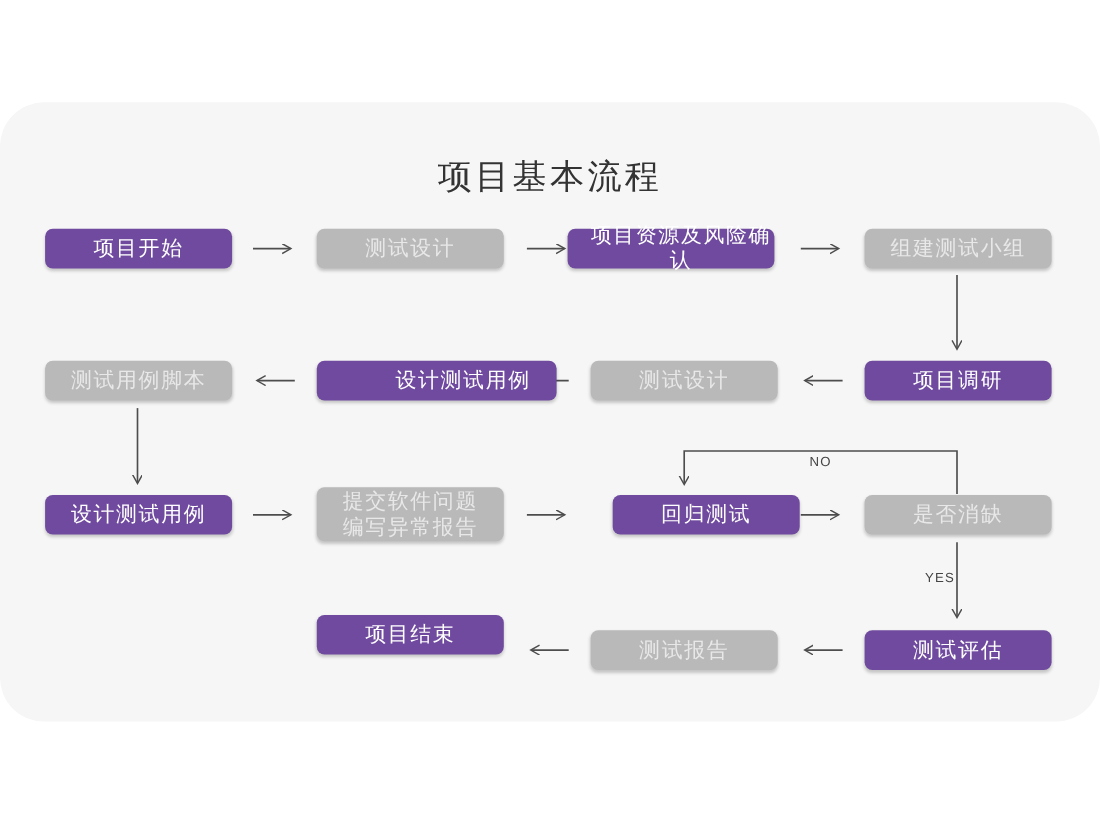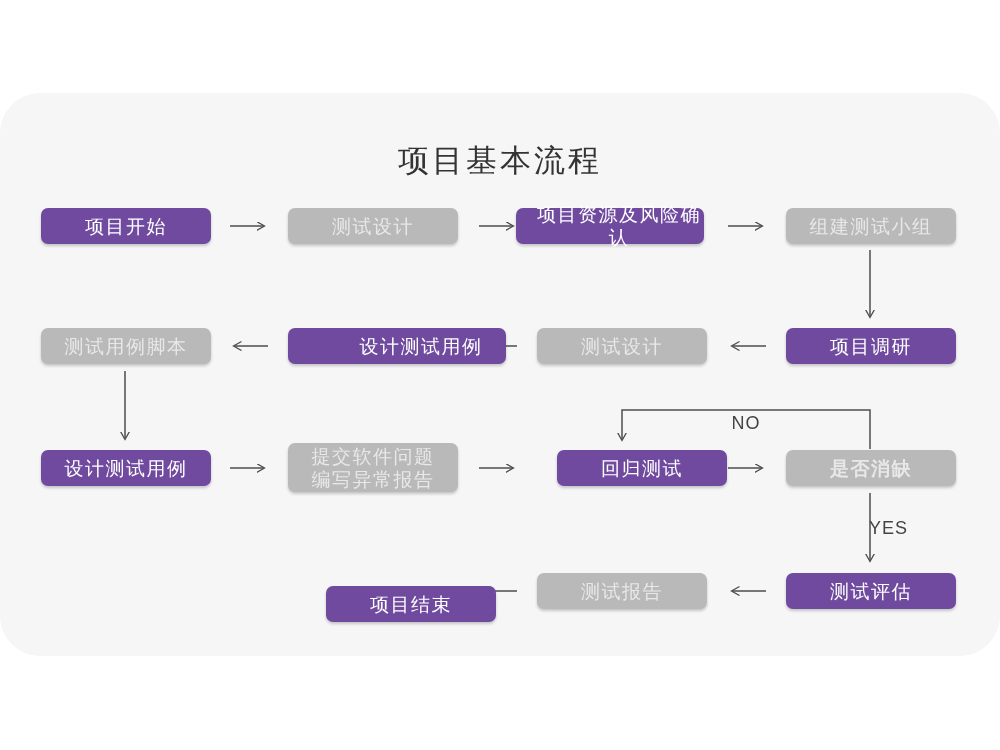--- a/index.html
+++ b/index.html
@@ -26,24 +26,24 @@
     position:absolute;width:170px;height:36px;border-radius:7px;
     display:flex;align-items:center;justify-content:center;
     font-size:19px;letter-spacing:1.5px;text-align:center;
     box-shadow:0 2px 3px rgba(0,0,0,0.2);
   }
   .node.tall{height:49px;}
   .node span{white-space:pre-line;line-height:23px;}
   .node.purple{background:var(--purple,#6F4A9E);color:#ffffff;}
   .node.gray{background:var(--gray,#B9B9B9);color:#E8E8E8;}
   .edge-label{
-    position:absolute;color:#444444;font-size:18px;letter-spacing:1px;
+    position:absolute;color:#444444;font-size:12px;letter-spacing:1px;
   }
   .edge-label.no{left:622px;top:413px;width:248px;text-align:center;}
-  .edge-label.yes{left:869px;top:518px;}
+  .edge-label.yes{left:841px;top:518px;}
 </style>
 </head>
 <body>
 
 <div class="stage">
   <div class="card"></div>
 
   <div class="title">项目基本流程</div>
 
   <svg class="edges" width="1000" height="750" viewBox="0 0 1000 750">
@@ -105,24 +105,24 @@
       <div class="node purple" style="left: 41px; top: 450px;">
         <span>设计测试用例</span>
       </div>
       <div class="node gray tall" style="left: 288px; top: 443px;">
         <span>提交软件问题
 编写异常报告</span>
       </div>
       <div class="node purple" style="left: 537px; top: 450px; margin-left: 20px;">
         <span>回归测试</span>
       </div>
-      <div class="node gray" style="left: 786px; top: 450px; font-weight: bold;">
+      <div class="node gray" style="left: 786px; top: 450px;">
         <span>是否消缺</span>
       </div>
-      <div class="node purple" style="left: 288px; top: 586px; margin-left: 38px;">
+      <div class="node purple" style="left: 288px; top: 559px;">
         <span>项目结束</span>
       </div>
       <div class="node gray" style="left: 537px; top: 573px;">
         <span>测试报告</span>
       </div>
       <div class="node purple" style="left: 786px; top: 573px;">
         <span>测试评估</span>
       </div>
     </div>
 

